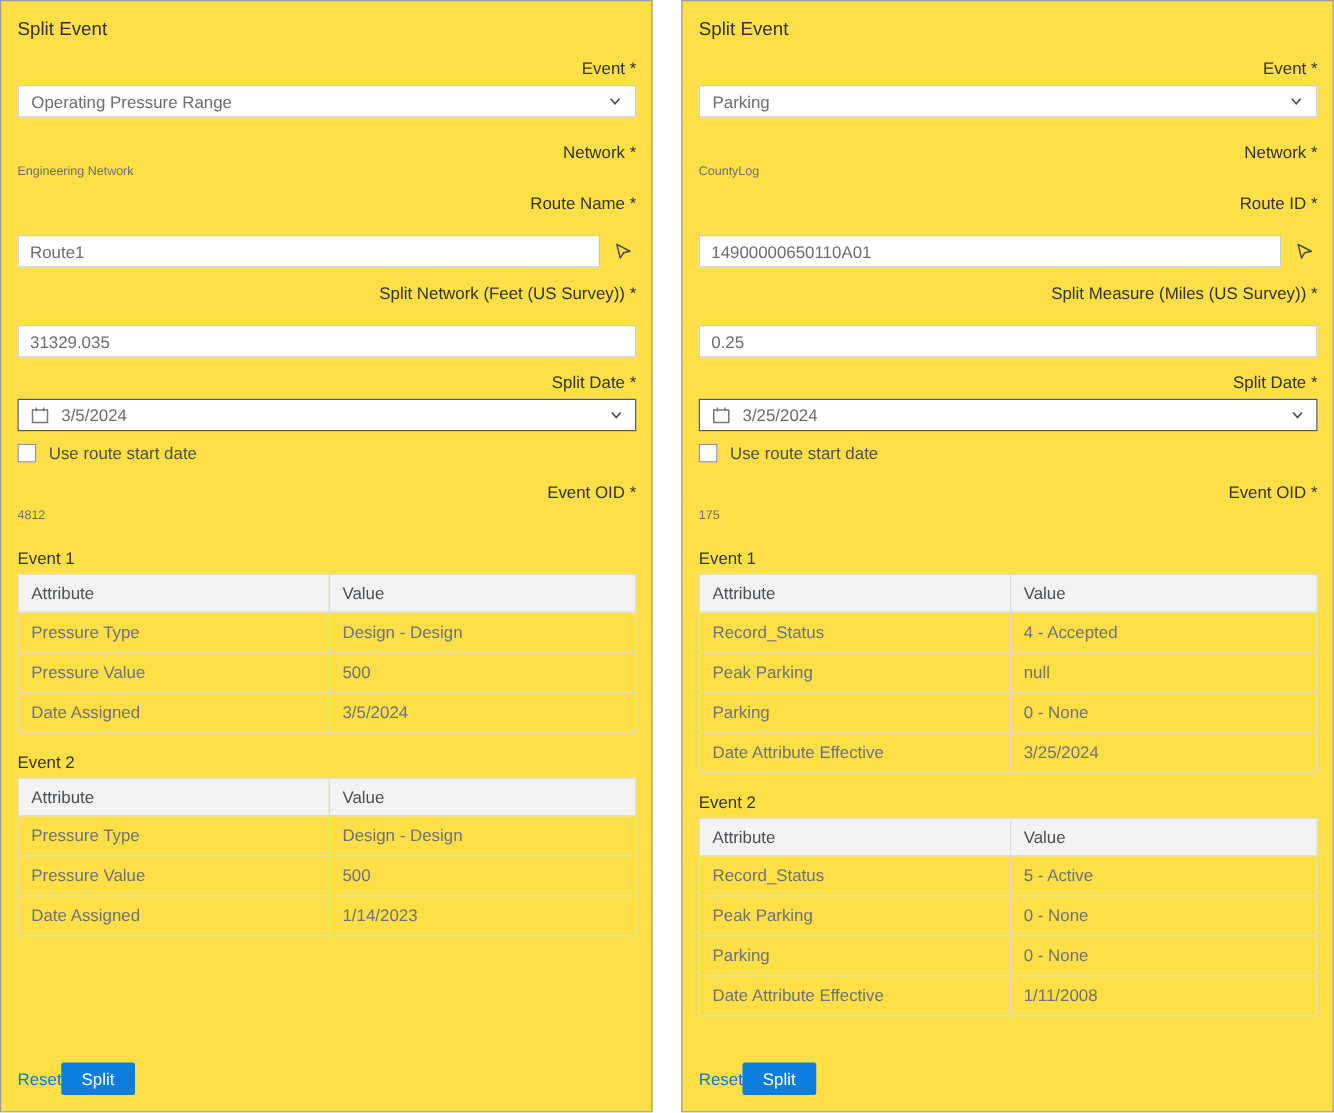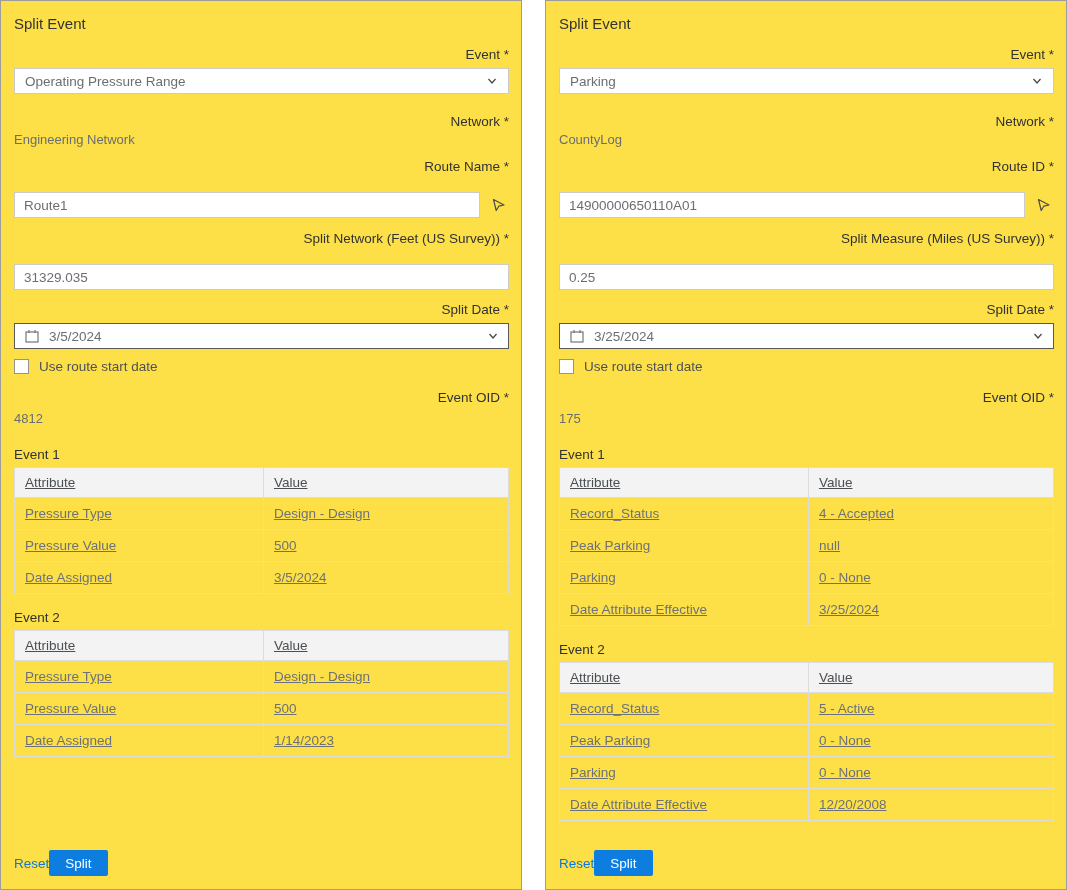--- a/index.html
+++ b/index.html
@@ -21,21 +21,21 @@
   .panel-title { font-size: 15px; color: #333; margin-bottom: 15px; }
   .field-label { font-size: 13.5px; color: #323232; margin-bottom: 6px; text-align: right; }
   .select-box {
     height: 26px; border: 1px solid #cbcbcb; background: #fff;
     display: flex; align-items: center; padding: 0 10px;
     font-size: 13.5px; color: #6a6e73; margin-bottom: 20px;
     cursor: pointer;
   }
   .select-box .chev { margin-left: auto; }
   .net-label { margin-bottom: 3px; }
-  .static-value { font-size: 13px; color: #6a6e73; }
+  .static-value { font-size: 10px; color: #6a6e73; }
   .net-value { margin-bottom: 12px; }
   .field-row { display: flex; align-items: flex-start; margin-bottom: 13px; margin-top: 12px; }
   .text-input {
     flex: 1; height: 26px; border: 1px solid #cbcbcb; background: #fff;
     padding: 0 9px; font-size: 13.5px; color: #6a6e73;
     font-family: "Liberation Sans", sans-serif; outline: none; min-width: 0;
   }
   .pick-btn {
     width: 22px; height: 24px; margin-left: 7px; border: none; background: transparent;
     display: flex; align-items: center; justify-content: center; cursor: pointer; flex: none;
@@ -53,21 +53,21 @@
     margin-right: 10px; flex: none; cursor: pointer;
   }
   .checkbox-label { font-size: 13.5px; color: #4d5156; }
   .oid-value { margin-bottom: 21px; }
   .section-label { font-size: 13.5px; color: #323232; margin-bottom: 5px; }
   table.attr-table {
     width: 100%; border-collapse: collapse; table-layout: fixed;
     margin-bottom: 16px; font-size: 13.5px;
   }
   table.attr-table th, table.attr-table td {
-    border: 1px solid #dcdcdc; text-align: left; font-weight: normal; text-decoration: underline;
+    border: 1px solid #dcdcdc; text-align: left; font-weight: normal;
   }
   table.attr-table th {
     background: #f3f3f3; color: #4a4f54; padding: 7px 10px;
   }
   table.attr-table td { color: #6e7276; padding: 8px 10px; }
   col.c1 { width: 50.4%; }
   .panel-footer {
     margin-top: auto; display: flex; align-items: center;
   }
   .reset-link {
@@ -315,21 +315,21 @@
         <tr>
           <td>Peak Parking</td>
           <td>0 - None</td>
         </tr>
         <tr>
           <td>Parking</td>
           <td>0 - None</td>
         </tr>
         <tr>
           <td>Date Attribute Effective</td>
-          <td>12/20/2008</td>
+          <td>1/11/2008</td>
         </tr>
       </tbody>
     </table>
 
     <div class="panel-footer">
       <a class="reset-link">Reset</a>
       <button class="split-btn">Split</button>
     </div>
   </div>
 

